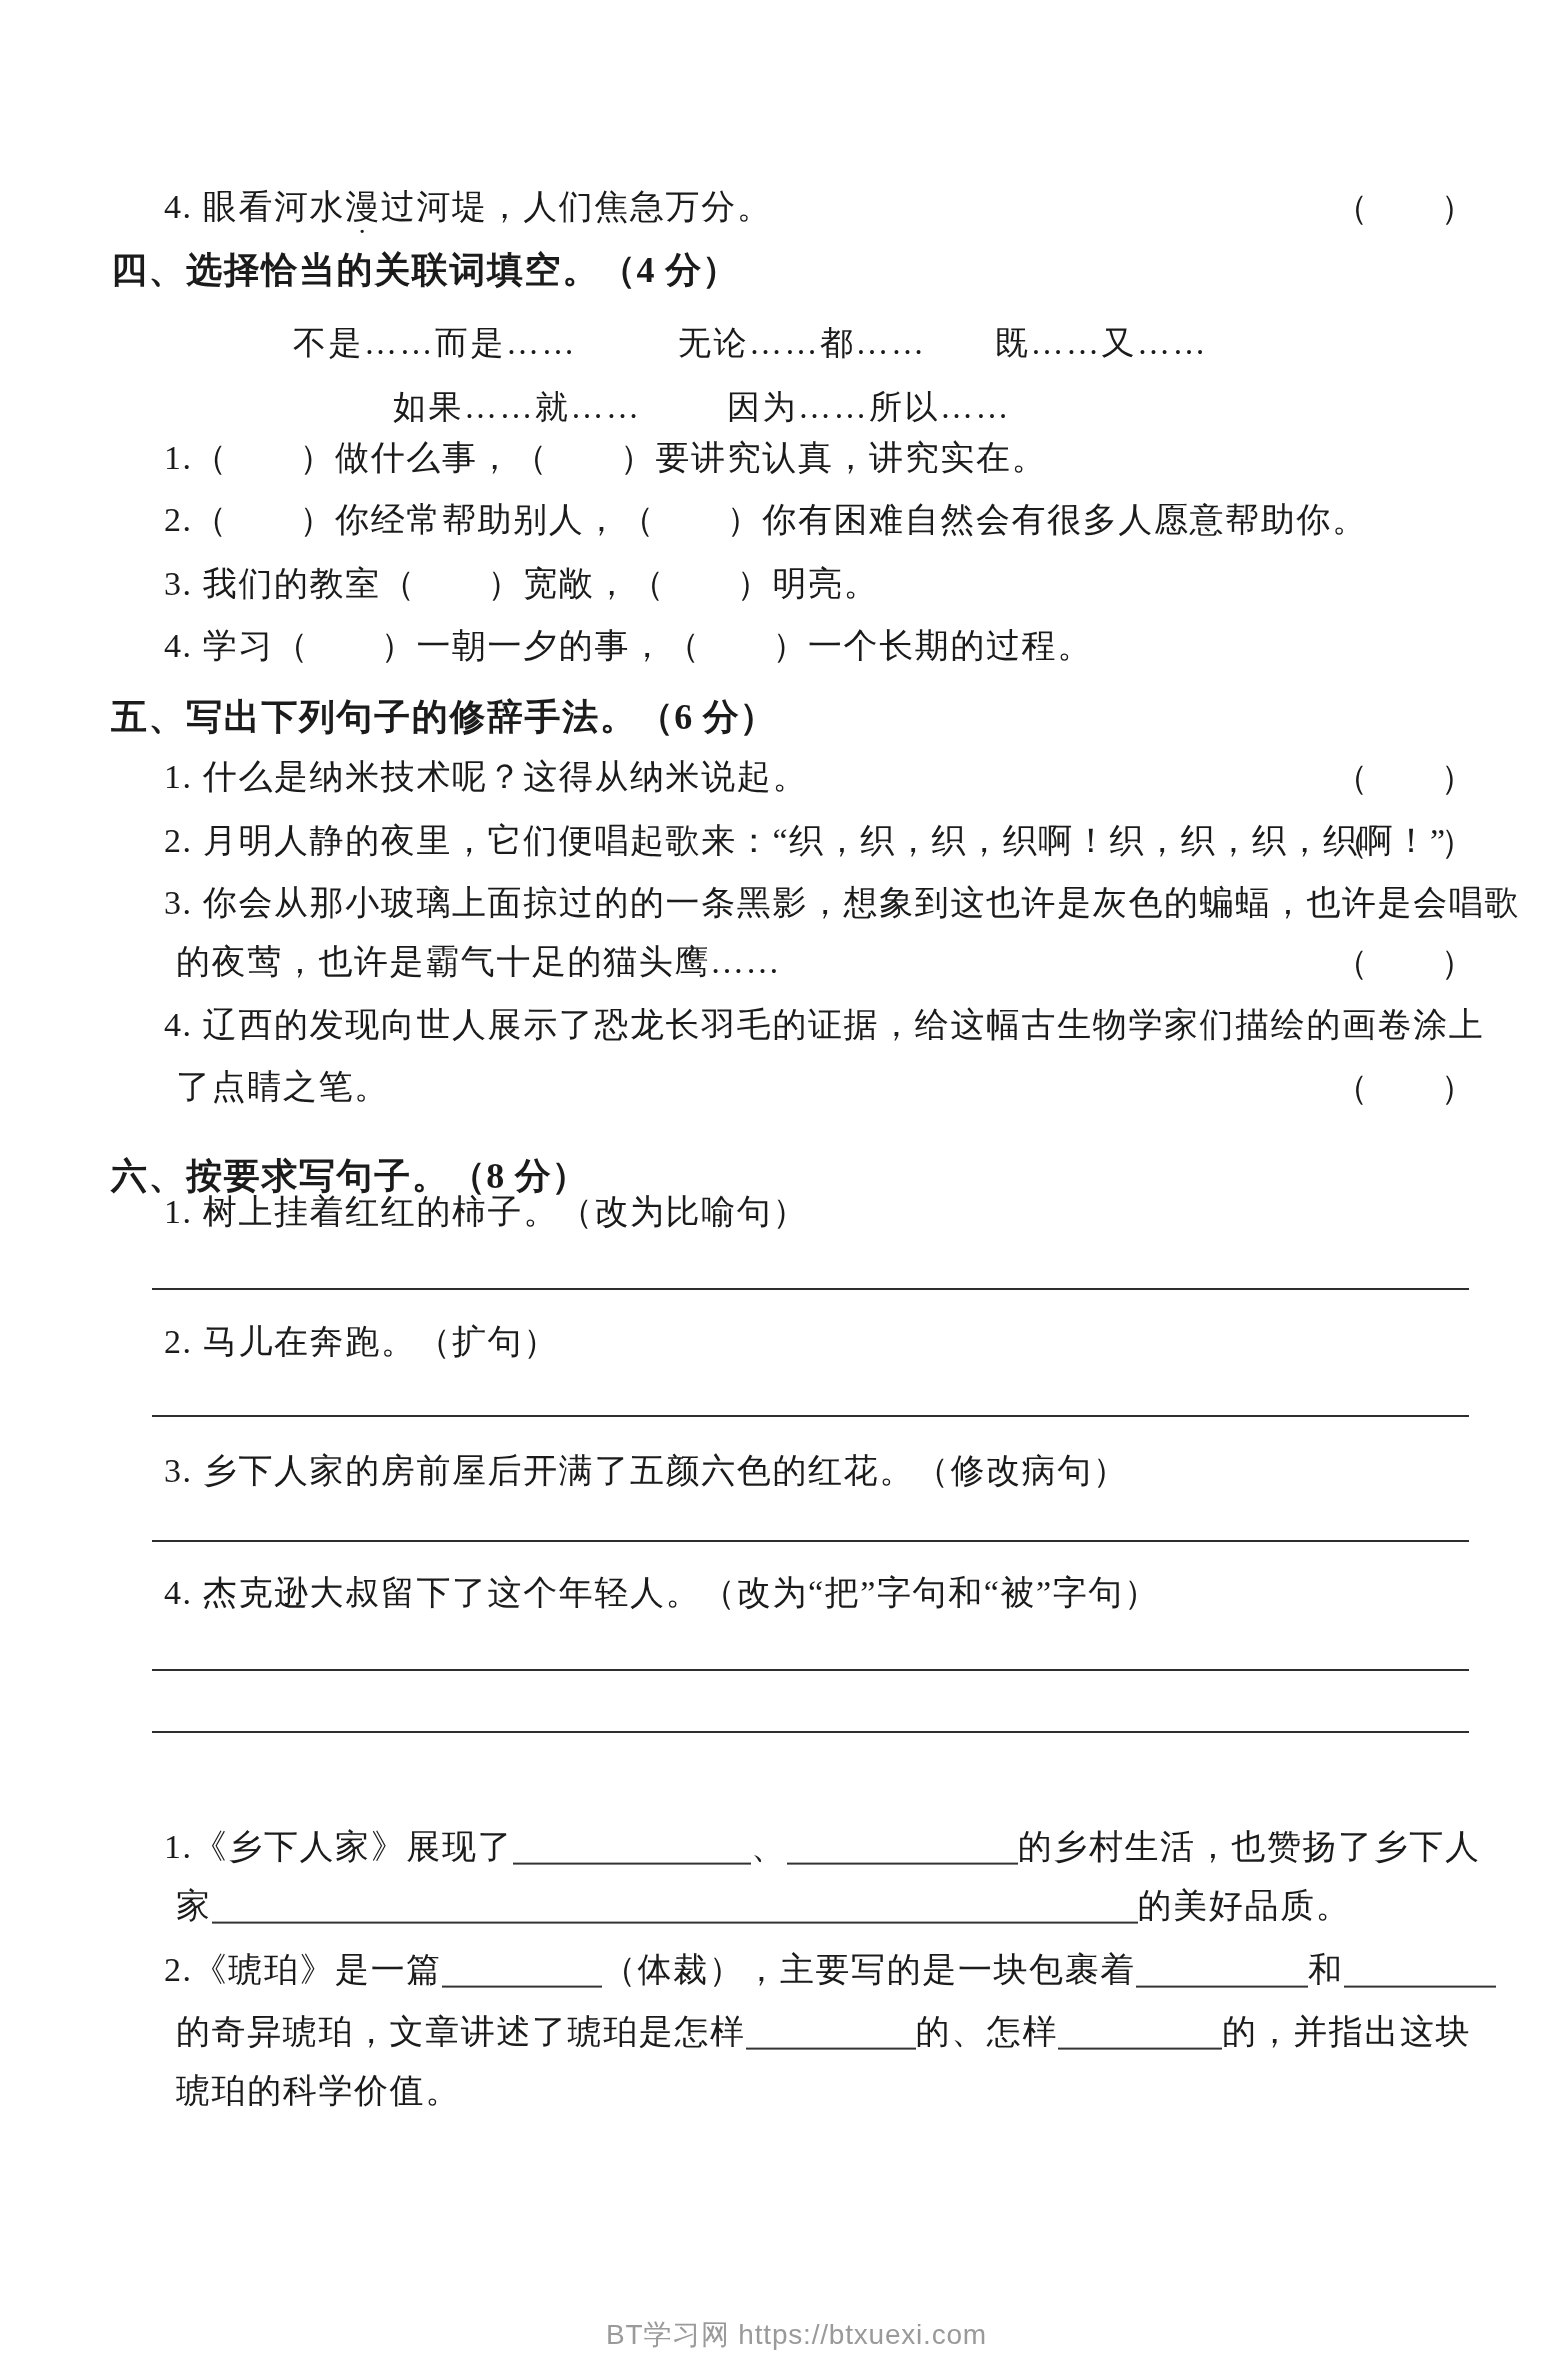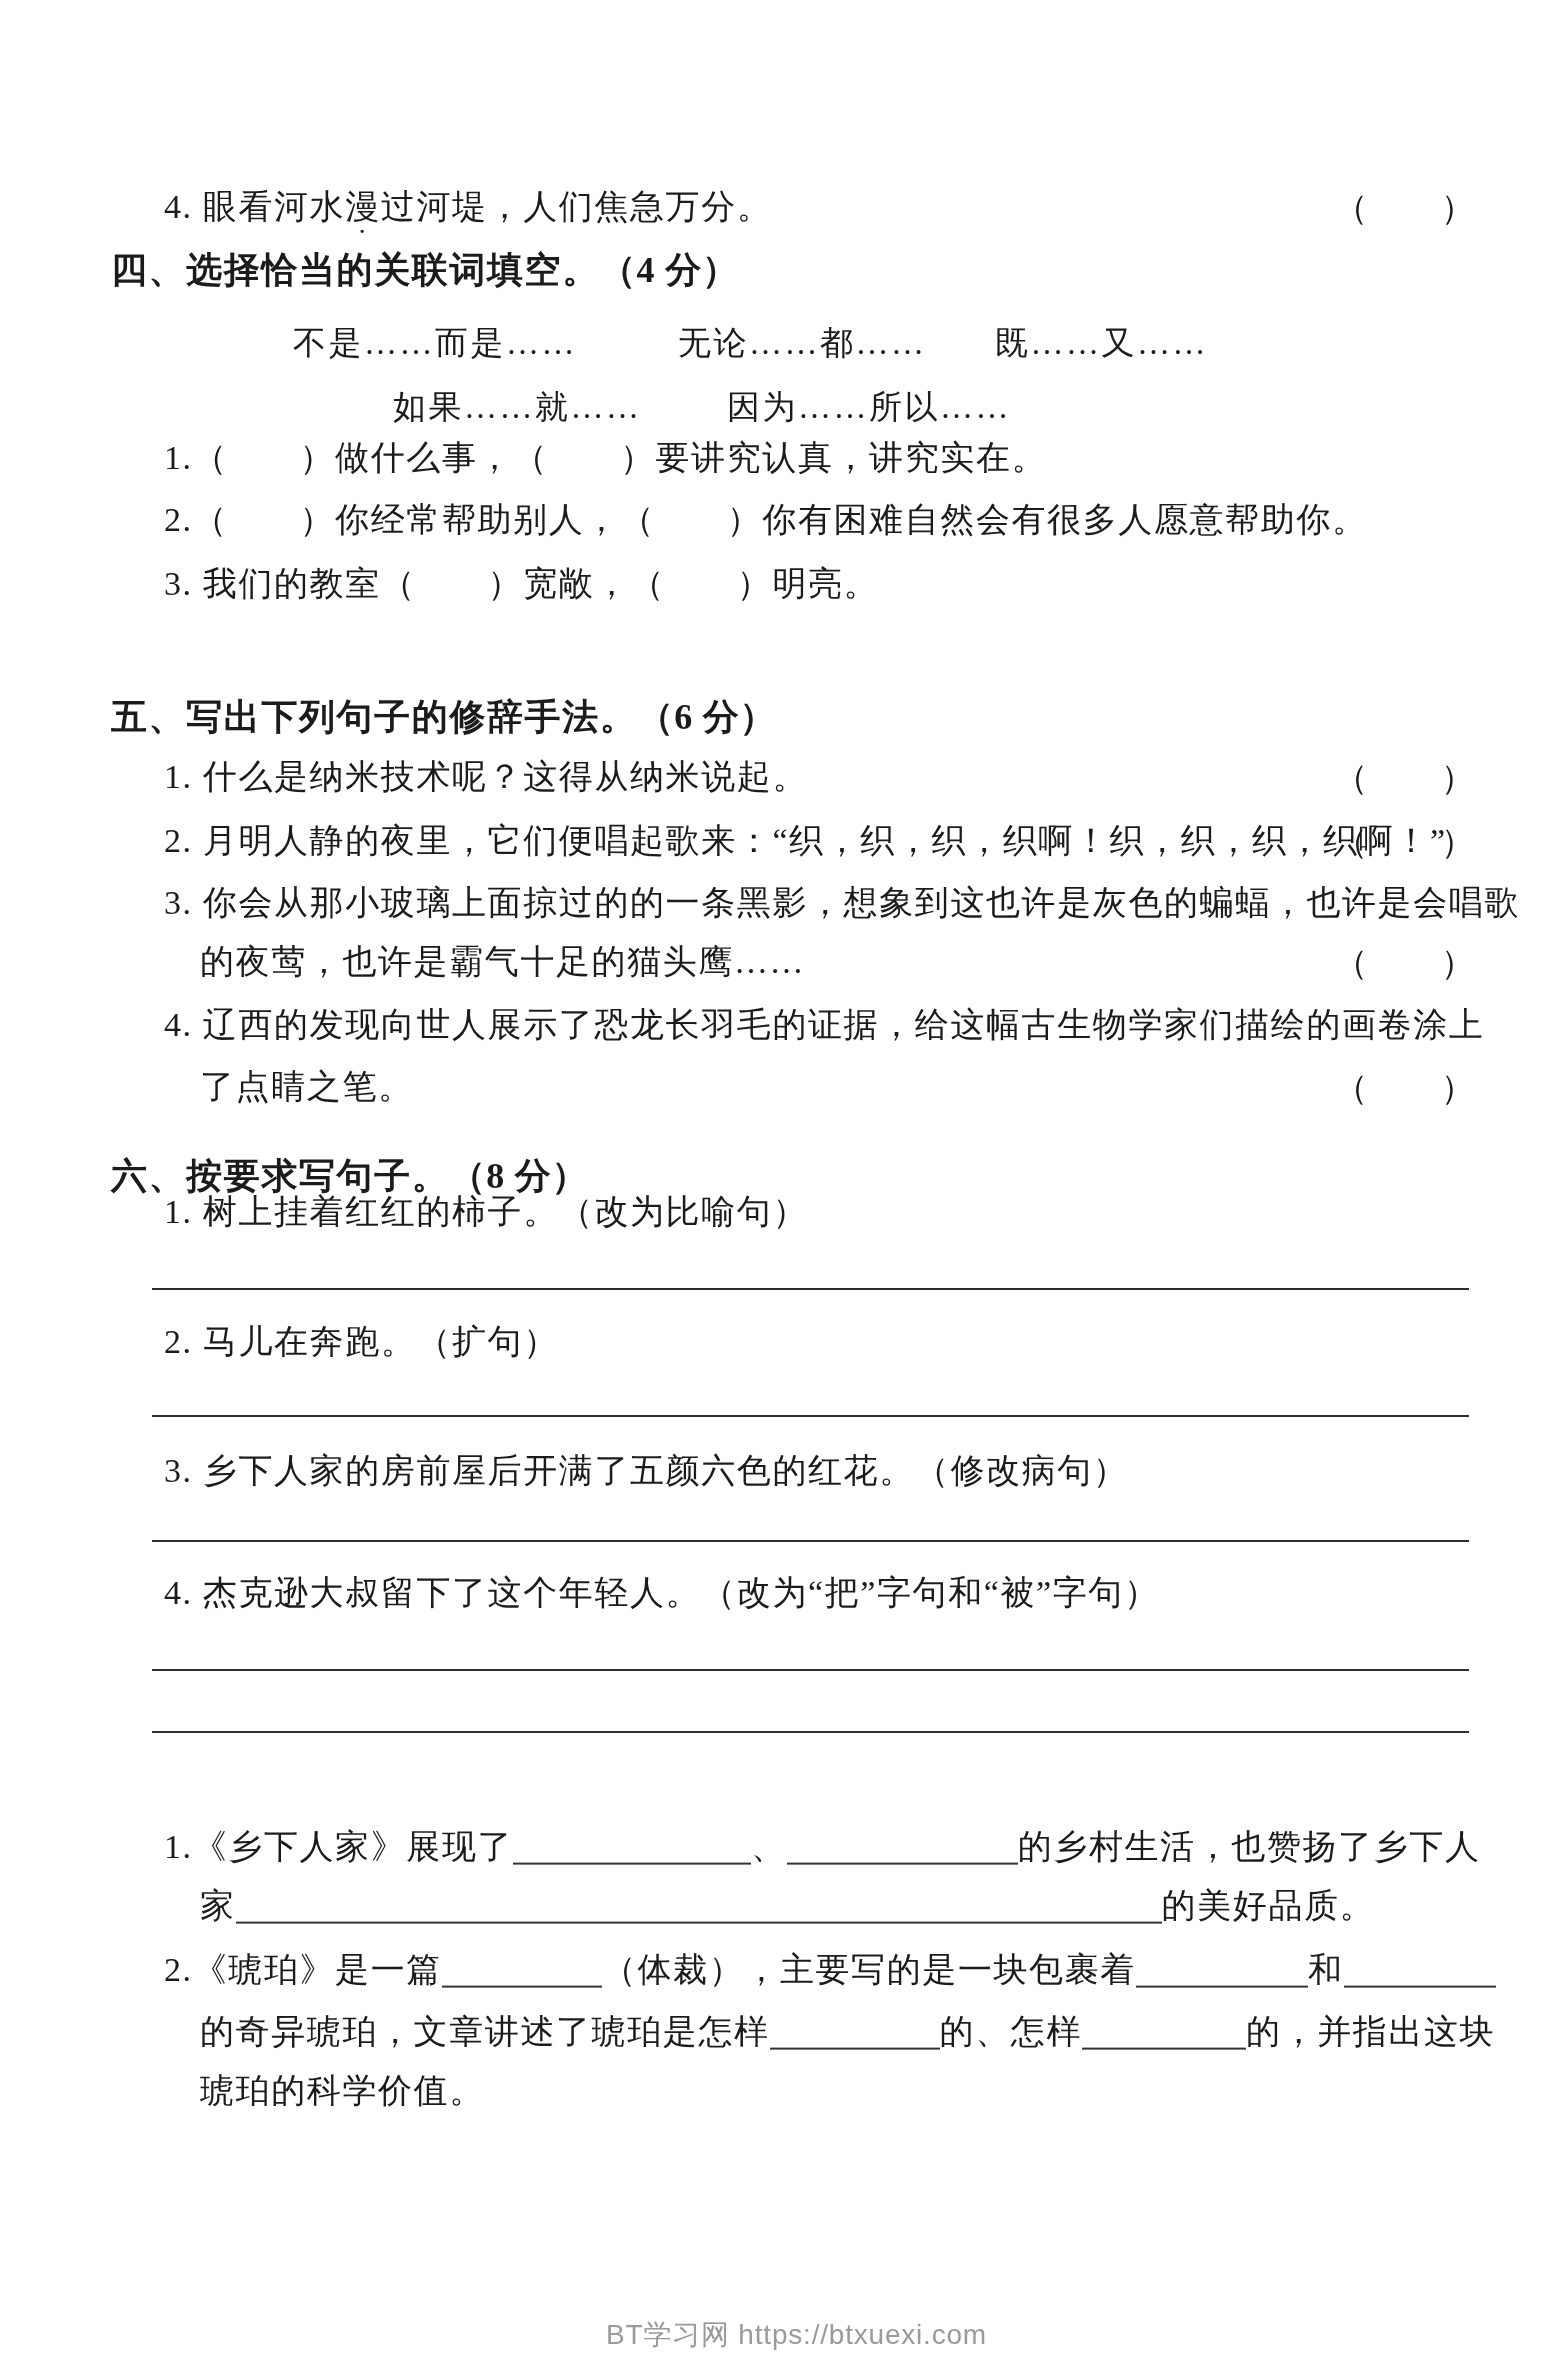--- a/index.html
+++ b/index.html
@@ -13,21 +13,21 @@
     padding-left:44px;
   }
   .line{
     position:absolute;
     left:164px;
     font-size:34px;
     line-height:43px;
     letter-spacing:1.6px;
     white-space:nowrap;
   }
-  .indent{left:200px;text-align:right;}
+  .indent{left:176px;text-align:right;}
   .header{
     position:absolute;
     left:111px;
     font-family:"Liberation Sans","DejaVu Sans",sans-serif;
     font-weight:700;
     font-size:36px;
     line-height:44px;
     letter-spacing:1.6px;
     white-space:nowrap;
   }
@@ -98,20 +98,21 @@
 
   <div class="conj" style="left:293px;top:321px">不是……而是……</div>
   <div class="conj" style="left:678px;top:321px">无论……都……</div>
   <div class="conj" style="left:995px;top:321px">既……又……</div>
   <div class="conj" style="left:393px;top:385px">如果……就……</div>
   <div class="conj" style="left:727px;top:385px">因为……所以……</div>
 
   <div class="line" style="top:436px">1.（　　）做什么事，（　　）要讲究认真，讲究实在。</div>
   <div class="line" style="top:498px">2.（　　）你经常帮助别人，（　　）你有困难自然会有很多人愿意帮助你。</div>
   <div class="line" style="top:562px">3. 我们的教室（　　）宽敞，（　　）明亮。</div>
+  <div class="line" style="top:624px">4. 学习（　　）一朝一夕的事，（　　）一个长期的过程。</div>
 
   <div class="header" style="top:695px">
     <span>五、写出下列句子的修辞手法。</span><span class="score">（6 分）</span>
   </div>
 
   <div class="line" style="top:755px">1. 什么是纳米技术呢？这得从纳米说起。</div>
   <div class="r-bracket" style="top:755px">（　　）</div>
 
   <div class="line" style="top:819px">2. 月明人静的夜里，它们便唱起歌来：“织，织，织，织啊！织，织，织，织啊！”</div>
   <div class="r-bracket" style="top:819px">（　　）</div>

